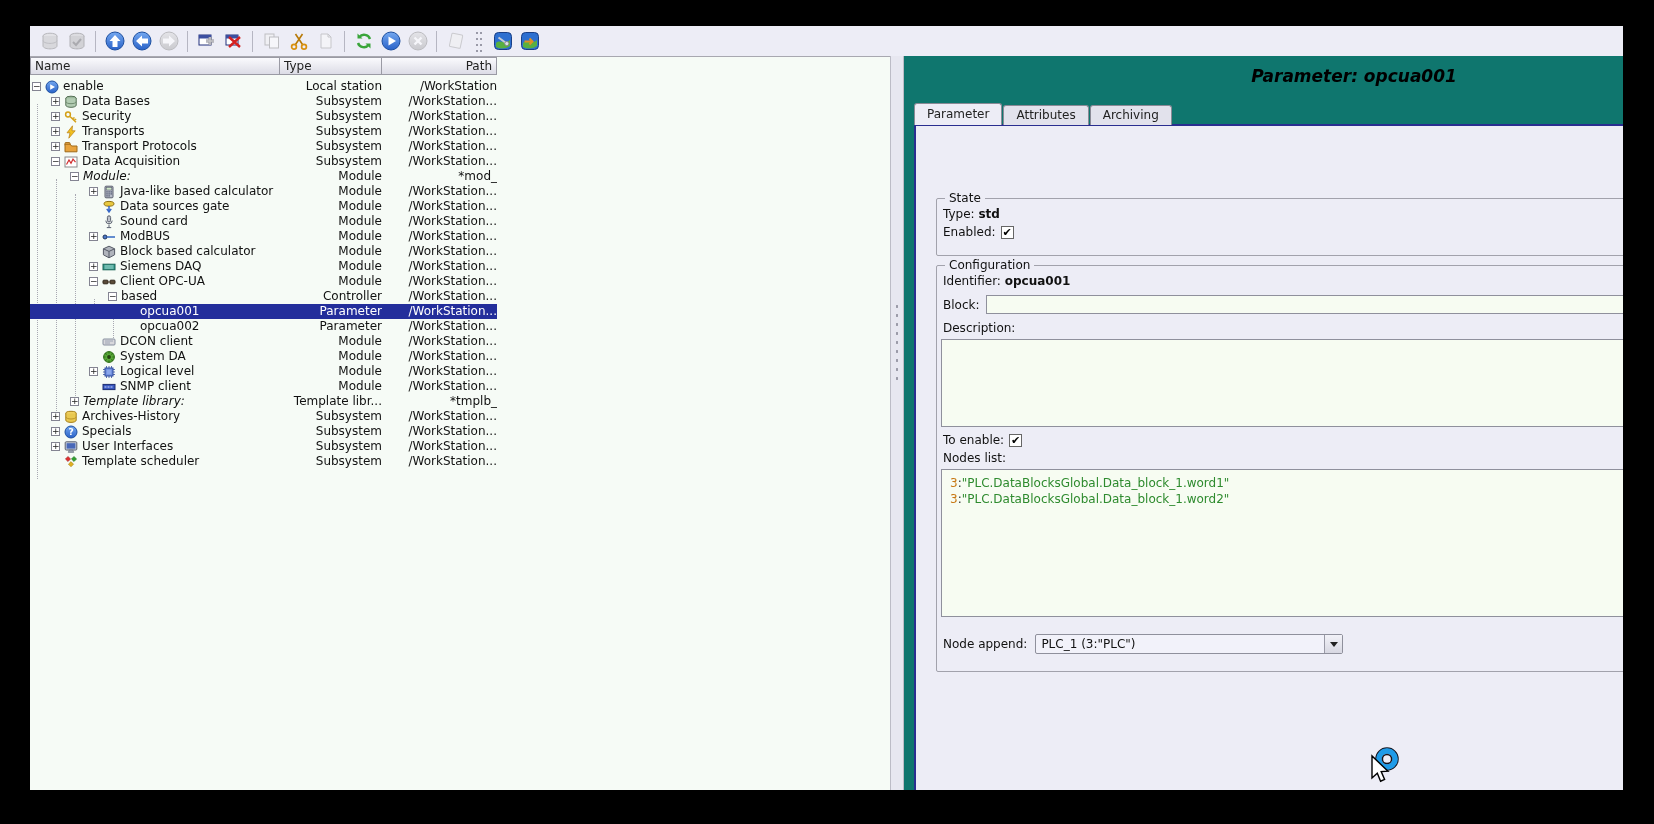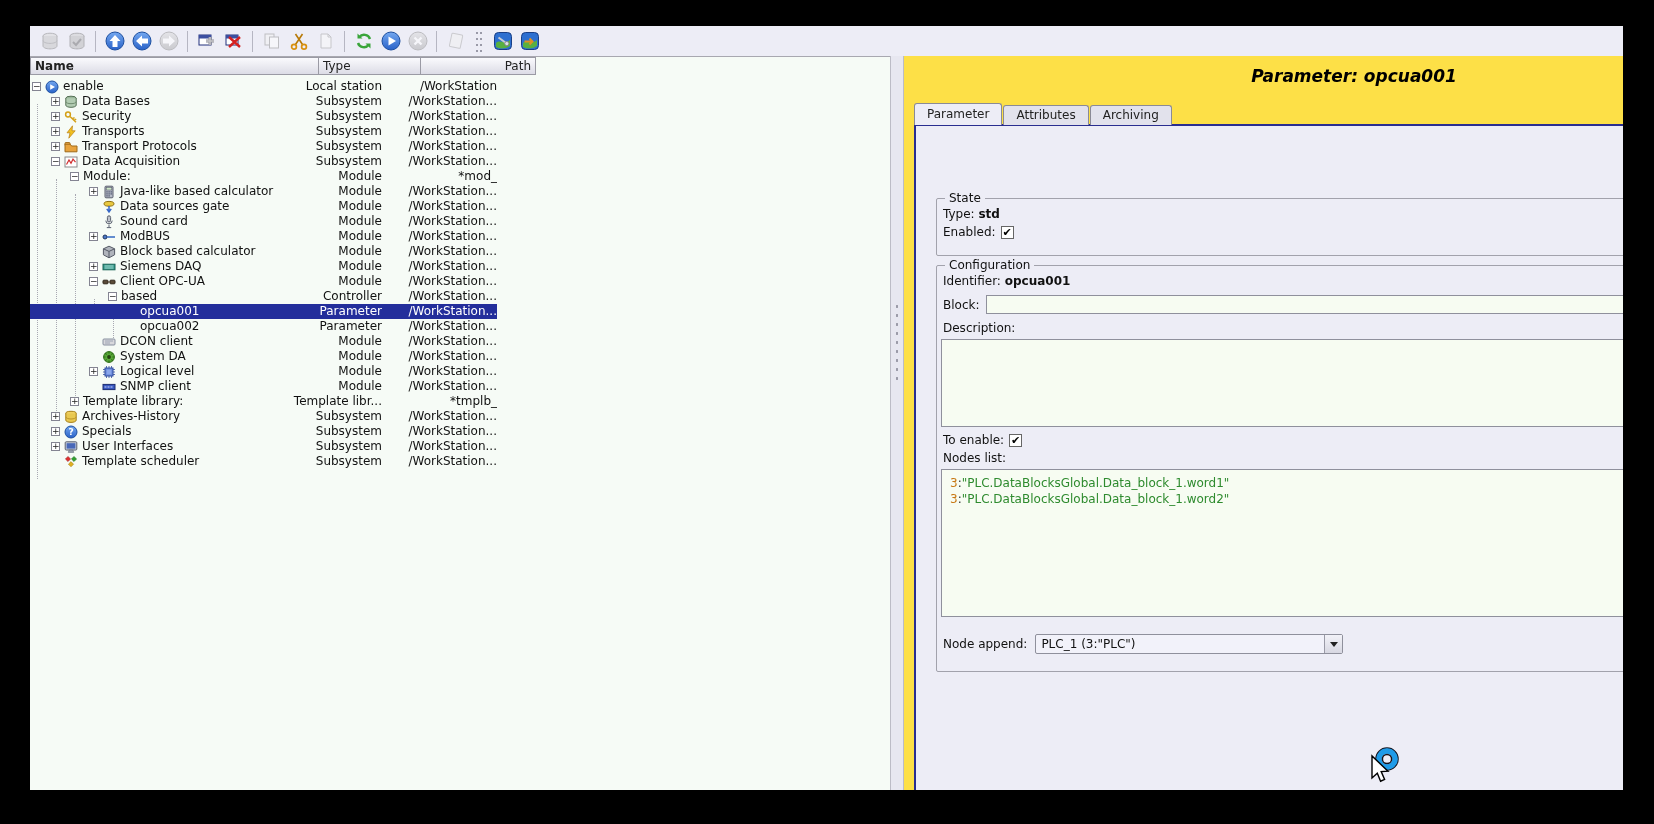--- a/index.html
+++ b/index.html
@@ -13,39 +13,39 @@
   .tbtn.disabled{opacity:.5;filter:grayscale(75%);}
   .tsep{width:1px;height:21px;background:#b6b6c2;margin:0 5px;flex:none;}
   .thandle{width:8px;height:22px;margin:0 6px;flex:none;
            background-image:radial-gradient(circle,#9a9aa8 1px,transparent 1.3px);background-size:4px 6px;}
   
   .main{position:absolute;left:0;top:30px;right:0;bottom:0;display:flex;}
   .tree-panel{width:860px;flex:none;background:#f6fbf6;border-top:1px solid #a8a8b0;position:relative;overflow:hidden;}
   .splitter{width:12px;flex:none;background:#e7e7f0;border-left:1px solid #bcbcc6;border-right:1px solid #bcbcc6;display:flex;justify-content:center;}
   .split-dots{margin-top:246px;width:4px;height:80px;
       background-image:radial-gradient(circle,#9a9aa8 1.1px,transparent 1.4px);background-size:4px 9px;}
-  .right-panel{flex:1;position:relative;background:#fde047;overflow:hidden;}
+  .right-panel{flex:1;position:relative;background:#0f766e;overflow:hidden;}
   
   .tree-header{display:flex;height:18px;}
   .hcell{box-sizing:border-box;height:18px;line-height:16px;padding:0 4px;
          background:linear-gradient(#fafafd,#dcdce6);border:1px solid #9a9aa4;border-left:none;font-size:12px;color:#222;}
   .hcell:first-child{border-left:1px solid #9a9aa4;}
-  .hc0{width:289px;font-weight:bold;} .hc1{width:102px;} .hc2{width:115px;text-align:right;}
+  .hc0{width:250px;} .hc1{width:102px;} .hc2{width:115px;text-align:right;}
   .rows{position:relative;padding-top:4px;}
   .trow{display:flex;height:15px;line-height:15px;width:467px;position:relative;white-space:nowrap;}
   .trow.selected{background:#232e9b;color:#fff;}
   .cname{width:250px;display:flex;align-items:center;overflow:hidden;padding-left:2px;box-sizing:border-box;}
   .ctype{width:102px;padding-left:3px;box-sizing:border-box;overflow:hidden;text-align:right;}
   .cpath{width:115px;padding-left:3px;box-sizing:border-box;overflow:hidden;text-align:right;}
   .indent{flex:none;height:1px;}
   .expander{flex:none;width:9px;height:9px;box-sizing:border-box;border:1px solid #848492;background:#fff;
             font-size:9px;line-height:7px;text-align:center;margin-right:4px;color:#222;}
   .expspace{flex:none;width:13px;}
   .ticon{flex:none;width:14px;height:14px;margin-right:4px;}
-  .lbl.it{}
+  .lbl.it{font-style:italic;}
   .guide{position:absolute;width:0;border-left:1px dotted #a8a8b2;z-index:0;}
   
   .rp-title{position:absolute;top:10px;left:0;width:900px;text-align:center;
             font-size:17px;font-weight:bold;font-style:italic;color:#000;}
   .tabs{position:absolute;left:10px;top:47px;display:flex;align-items:flex-end;height:22px;z-index:3;}
   .tab{box-sizing:border-box;height:20px;line-height:18px;padding:0 12px;background:#e2e2ec;
        border:1px solid #8a8a96;border-bottom:none;border-radius:3px 3px 0 0;margin-right:1px;color:#222;}
   .tab.active{height:22px;line-height:21px;background:#ededf6;position:relative;z-index:4;}
   .tabframe{position:absolute;left:10px;top:68px;width:935px;height:760px;
             border-top:2px solid #2a2e90;border-left:2px solid #2a2e90;background:#ededf6;z-index:1;}

